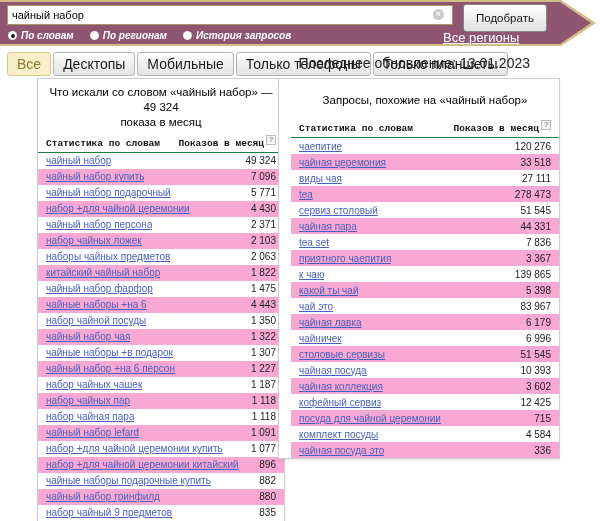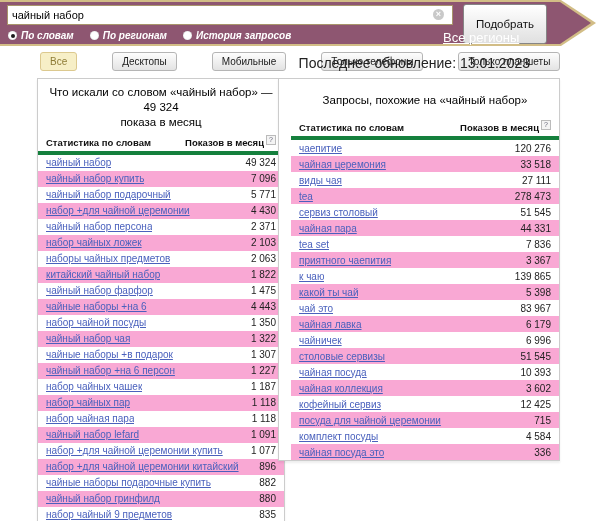--- a/index.html
+++ b/index.html
@@ -21,56 +21,57 @@
     position:absolute; left:7px; top:5px; width:420px; height:16px;
     border:1px solid #a8956b; font-size:11px; padding:1px 20px 1px 4px;
     font-family:"Liberation Sans", sans-serif; outline:none;
   }
   .clear-icon {
     position:absolute; left:433px; top:9px; width:11px; height:11px; border-radius:50%;
     background:#c9c9c9; color:#fff; font-size:9px; line-height:11px; text-align:center;
     cursor:pointer; font-weight:bold;
   }
   .select-btn {
-    position:absolute; left:463px; top:4px; height:40px; padding:0 12px; font-size:11.5px;
+    position:absolute; left:463px; top:4px; height:28px; padding:0 12px; font-size:11.5px;
     border:1px solid #858585; border-radius:3px; background:linear-gradient(#ffffff,#e0e0e0);
     box-shadow:inset 0 1px 0 #fff; cursor:pointer; color:#111;
     font-family:"Liberation Sans", sans-serif;
   }
   .radios { position:absolute; left:8px; top:30px; display:flex; gap:16px; }
   .radio { display:flex; align-items:center; gap:4px; color:#fff; font-size:10px; font-weight:bold; cursor:pointer;font-style:italic; }
   .rdot { width:9px; height:9px; border-radius:50%; background:#fff; position:relative; display:inline-block; box-shadow:inset 0 0 1px #999; }
   .rdot.selected::after {
     content:""; position:absolute; left:2.5px; top:2.5px; width:4px; height:4px;
     border-radius:50%; background:#1a1a1a;
   }
   .regions { position:absolute; left:443px; top:30px; color:#fff; font-size:13px; text-decoration:underline; cursor:pointer; }
   
   .tabs { position:absolute; left:7px; top:52px; display:flex; gap:2px; }
   .tab {
-    font-size:10px; padding:3px 9px; border:1px solid #b5b5b5; border-radius:3px;
-    background:linear-gradient(#fdfdfd,#e3e3e3); color:#1a1a1a; cursor:pointer; white-space:nowrap;margin-left:33px;
+    font-size:14px; padding:3px 9px; border:1px solid #b5b5b5; border-radius:3px;
+    background:linear-gradient(#fdfdfd,#e3e3e3); color:#1a1a1a; cursor:pointer; white-space:nowrap;
   }
   .tab.active { background:#f7efc7; border-color:#dcc98f; color:#8e7b36; }
   .last-update { position:absolute; top:55px; right:70px; font-size:14px; color:#222; }
   
   .panel {
     position:absolute; top:78px; background:#fff; border:1px solid #cccccc;
     box-shadow:0 2px 2px rgba(0,0,0,0.07);
   }
   .panel.left  { left:37px;  width:246px; height:462px; }
   .panel.right { left:278px; width:268px;padding-left:12px; }
   .ptitle {
     min-height:30px; display:flex; flex-direction:column; justify-content:center;
     text-align:center; font-size:11.5px; padding:6px 8px 2px; color:#000; line-height:1.3;
   }
   .phead {
     display:flex; justify-content:space-between; align-items:flex-end;
     padding:3px 8px; font-size:9.5px; font-weight:bold; color:#111;
-    border-bottom:4px solid #15803d;
+    border-bottom:1px solid #15803d;
+    font-family:Liberation Mono, monospace;
   }
   .qicon {
     display:inline-block; width:8px; height:8px; border:1px solid #bbb; background:#f4f4f4;
     color:#667; font-size:7px; line-height:8px; text-align:center; vertical-align:super;
     margin-left:2px; font-weight:normal; cursor:pointer;
   }
   .trow { display:flex; justify-content:space-between; align-items:center; height:16px; padding:0 8px; font-size:10px; }
   .trow.alt { background:#f9a8d4; }
   .phrase { color:#4a61bd; text-decoration:underline; white-space:nowrap; overflow:hidden; cursor:pointer; }
   .count { color:#222; white-space:nowrap; margin-left:6px; }

